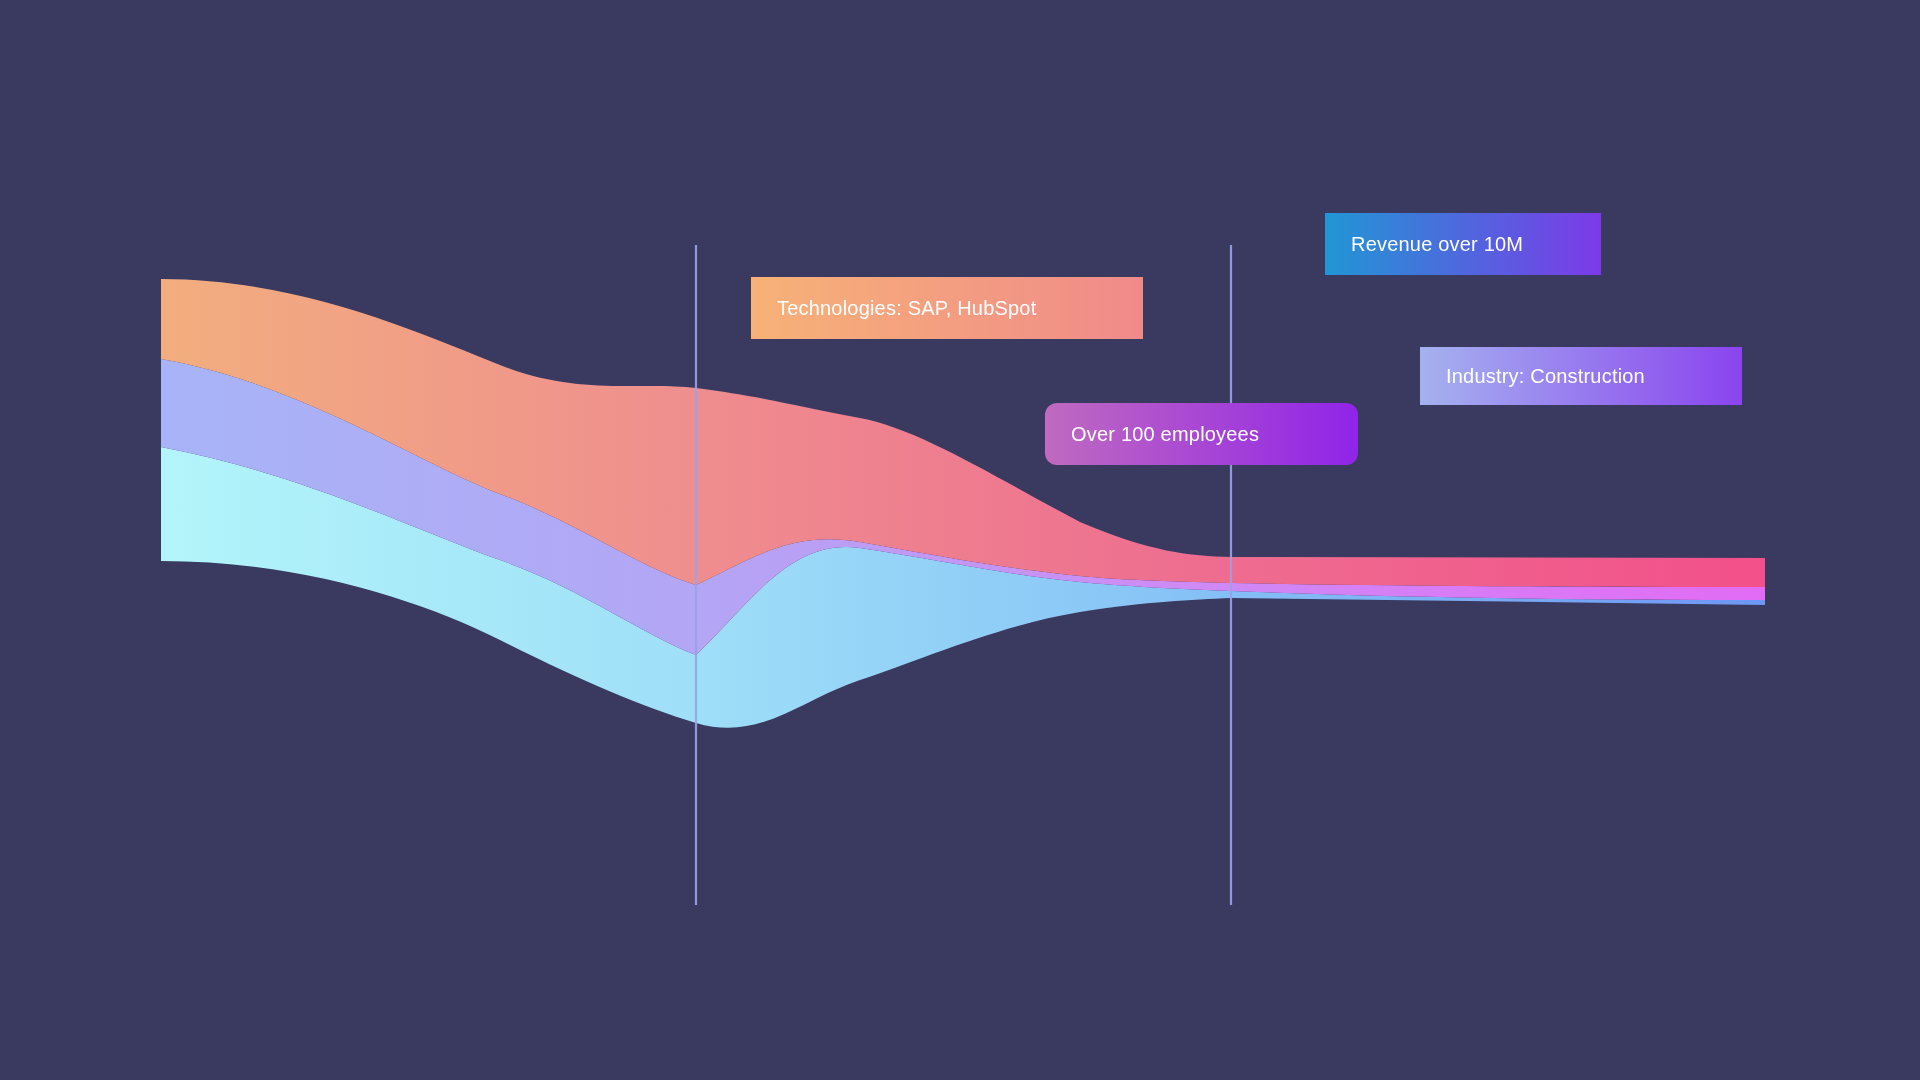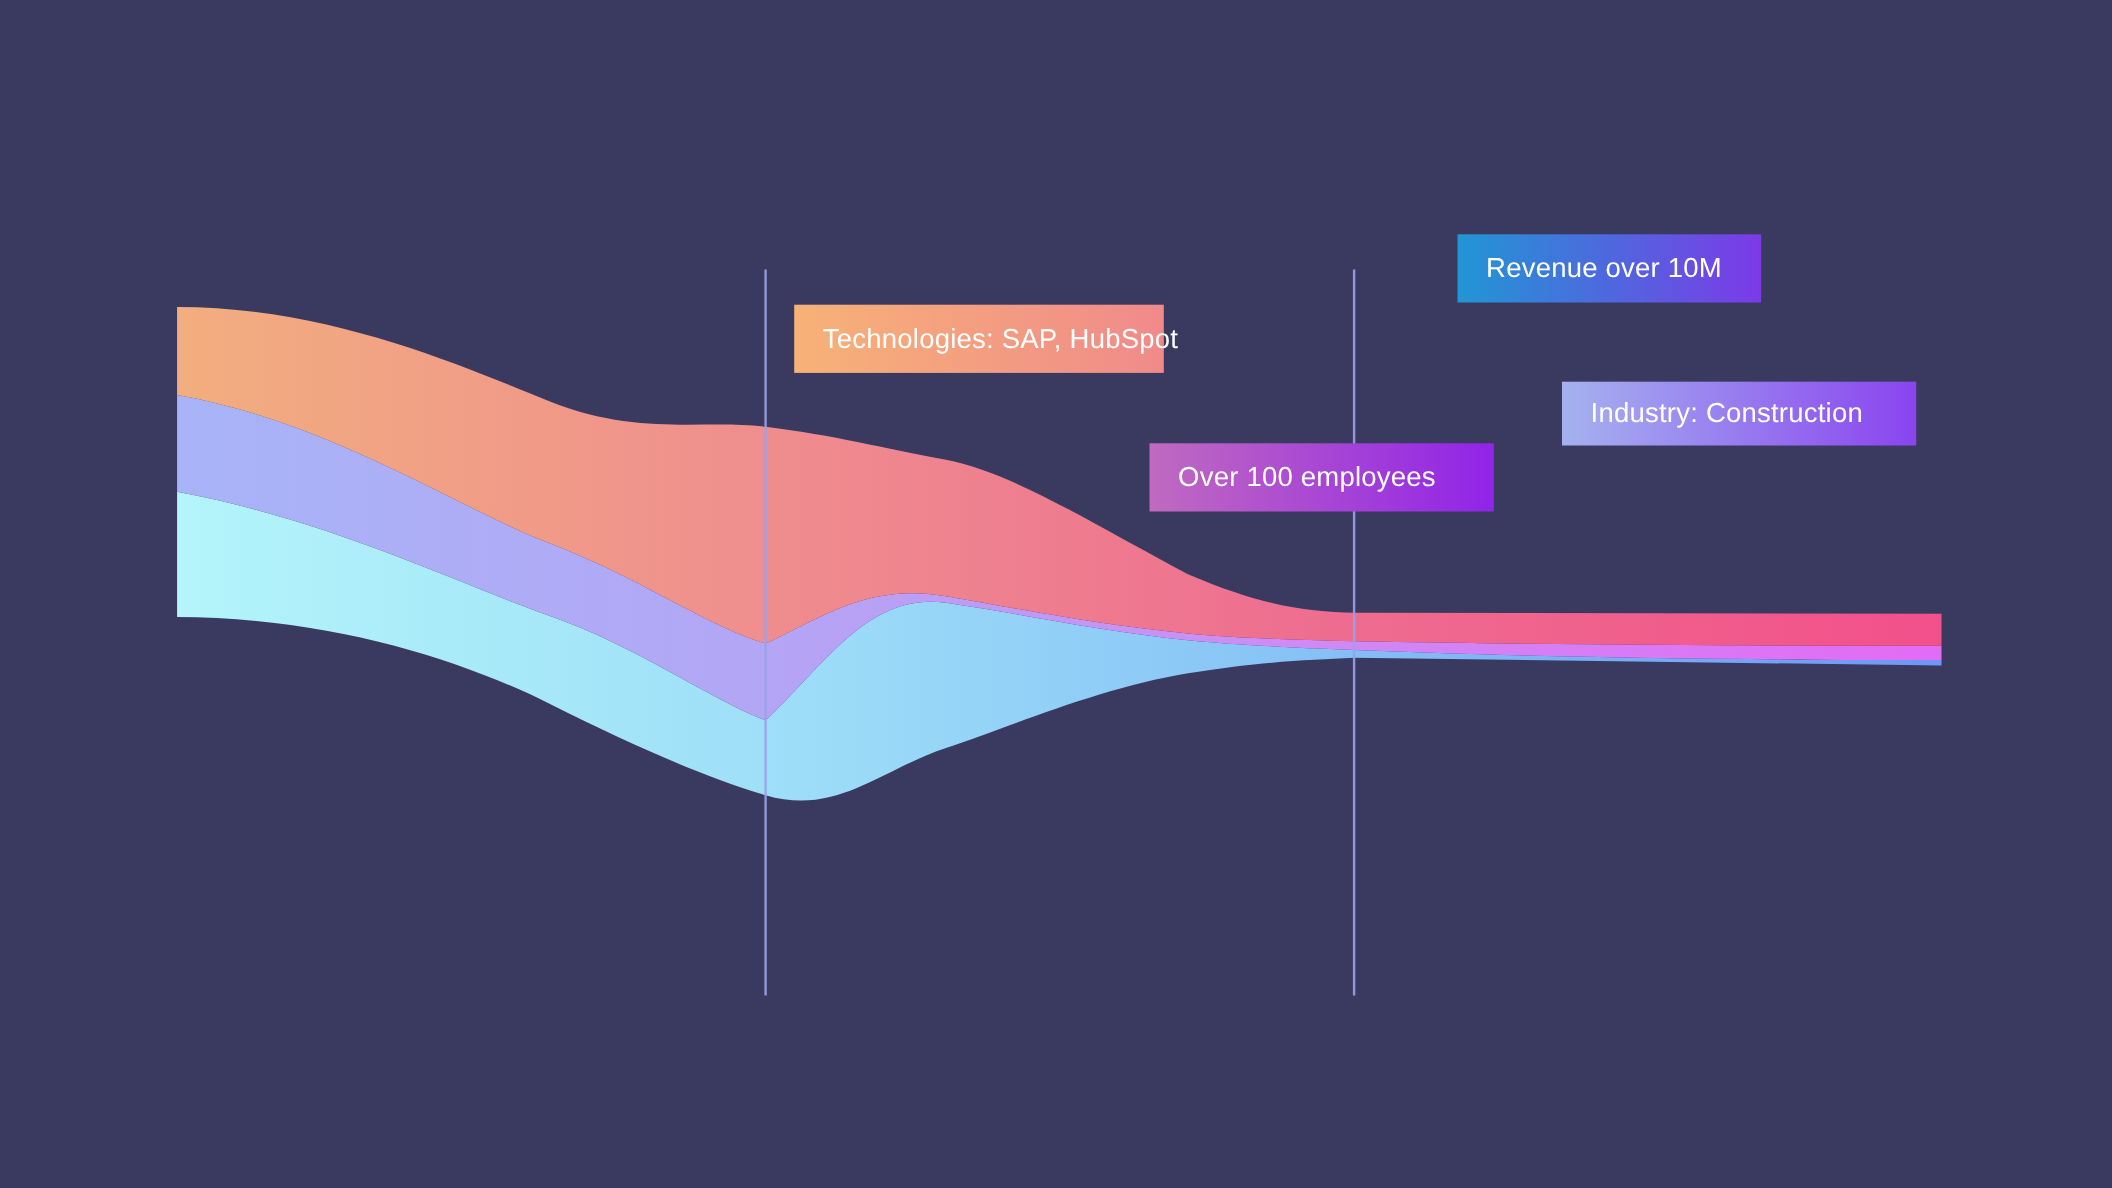--- a/index.html
+++ b/index.html
@@ -16,21 +16,21 @@
   #funnel-svg {
     position:absolute;
     left:0; top:0;
     width:1920px; height:1080px;
   }
   .label-chip {
     position:absolute;
     display:flex;
     align-items:center;
     color:#ffffff;
-    font-size:25px;
+    font-size:20px;
     font-weight:400;
     letter-spacing:0.2px;
     white-space:nowrap;
     padding:4px 26px;
     line-height:1;
   }
 </style>
 </head>
 <body>
 
@@ -100,24 +100,24 @@
              C 1160,581 1120,580 1080,576
              C 1000,568 940,556 860,542
              C 790,530 750,560 696,585
              C 640,568 580,524 500,494
              C 420,464 300,383 161,359 Z"></path>
 
     <line x1="696" y1="245" x2="696" y2="905" stroke="#9aa2e8" stroke-width="2.2" opacity="0.9"></line>
     <line x1="1231" y1="245" x2="1231" y2="905" stroke="#9aa2e8" stroke-width="2.2" opacity="0.9"></line>
   </svg>
 
-  <div class="label-chip" style="left: 722px; top: 277px; width: 336px; height: 62px; background: linear-gradient(90deg, rgb(247, 178, 119), rgb(240, 138, 138));">
+  <div class="label-chip" style="left: 751px; top: 277px; width: 392px; height: 62px; background: linear-gradient(90deg, rgb(247, 178, 119), rgb(240, 138, 138));">
     <span>Technologies: SAP, HubSpot</span>
   </div>
-  <div class="label-chip" style="left: 1045px; top: 403px; width: 313px; height: 62px; background: linear-gradient(90deg, rgb(192, 106, 192), rgb(144, 36, 232));">
+  <div class="label-chip" style="left: 1045px; top: 403px; width: 313px; height: 62px; background: linear-gradient(90deg, rgb(192, 106, 192), rgb(144, 36, 232)); border-radius: 12px;">
     <span>Over 100 employees</span>
   </div>
   <div class="label-chip" style="left: 1325px; top: 213px; width: 276px; height: 62px; background: linear-gradient(90deg, rgb(33, 150, 212), rgb(124, 58, 232));">
     <span>Revenue over 10M</span>
   </div>
   <div class="label-chip" style="left: 1420px; top: 347px; width: 322px; height: 58px; background: linear-gradient(90deg, rgb(165, 178, 239), rgb(138, 68, 239));">
     <span>Industry: Construction</span>
   </div>
 
 </div>

